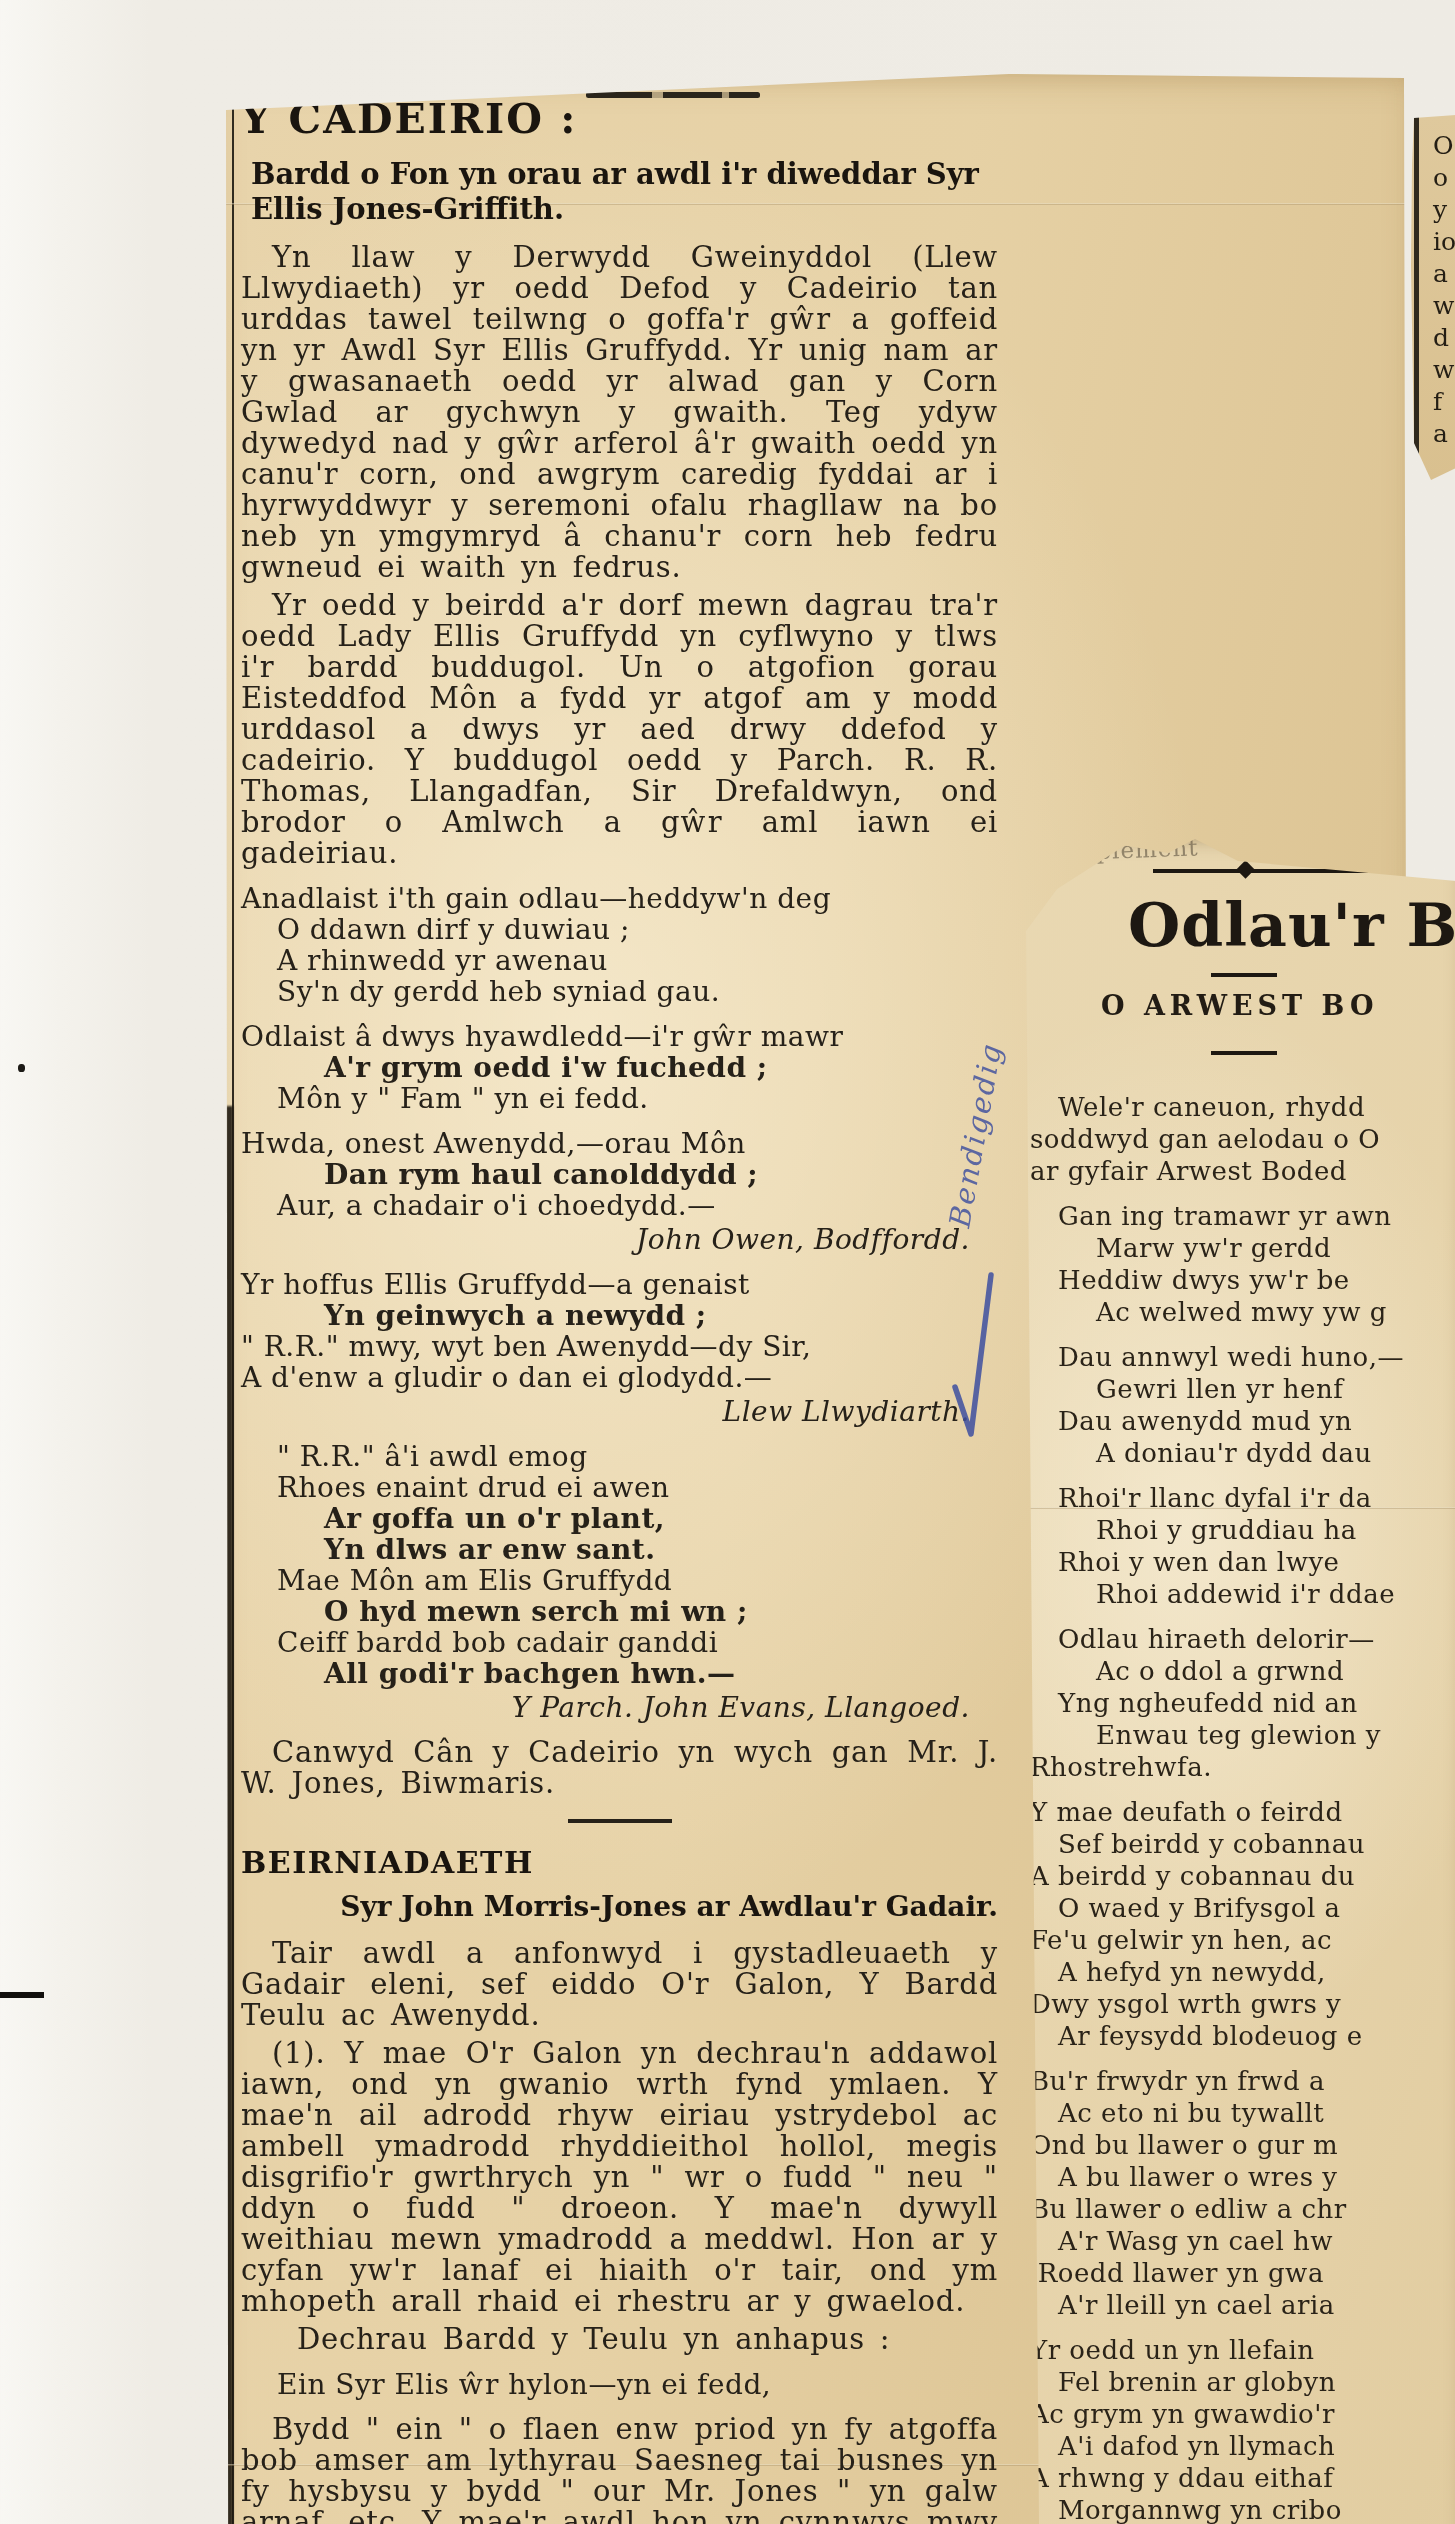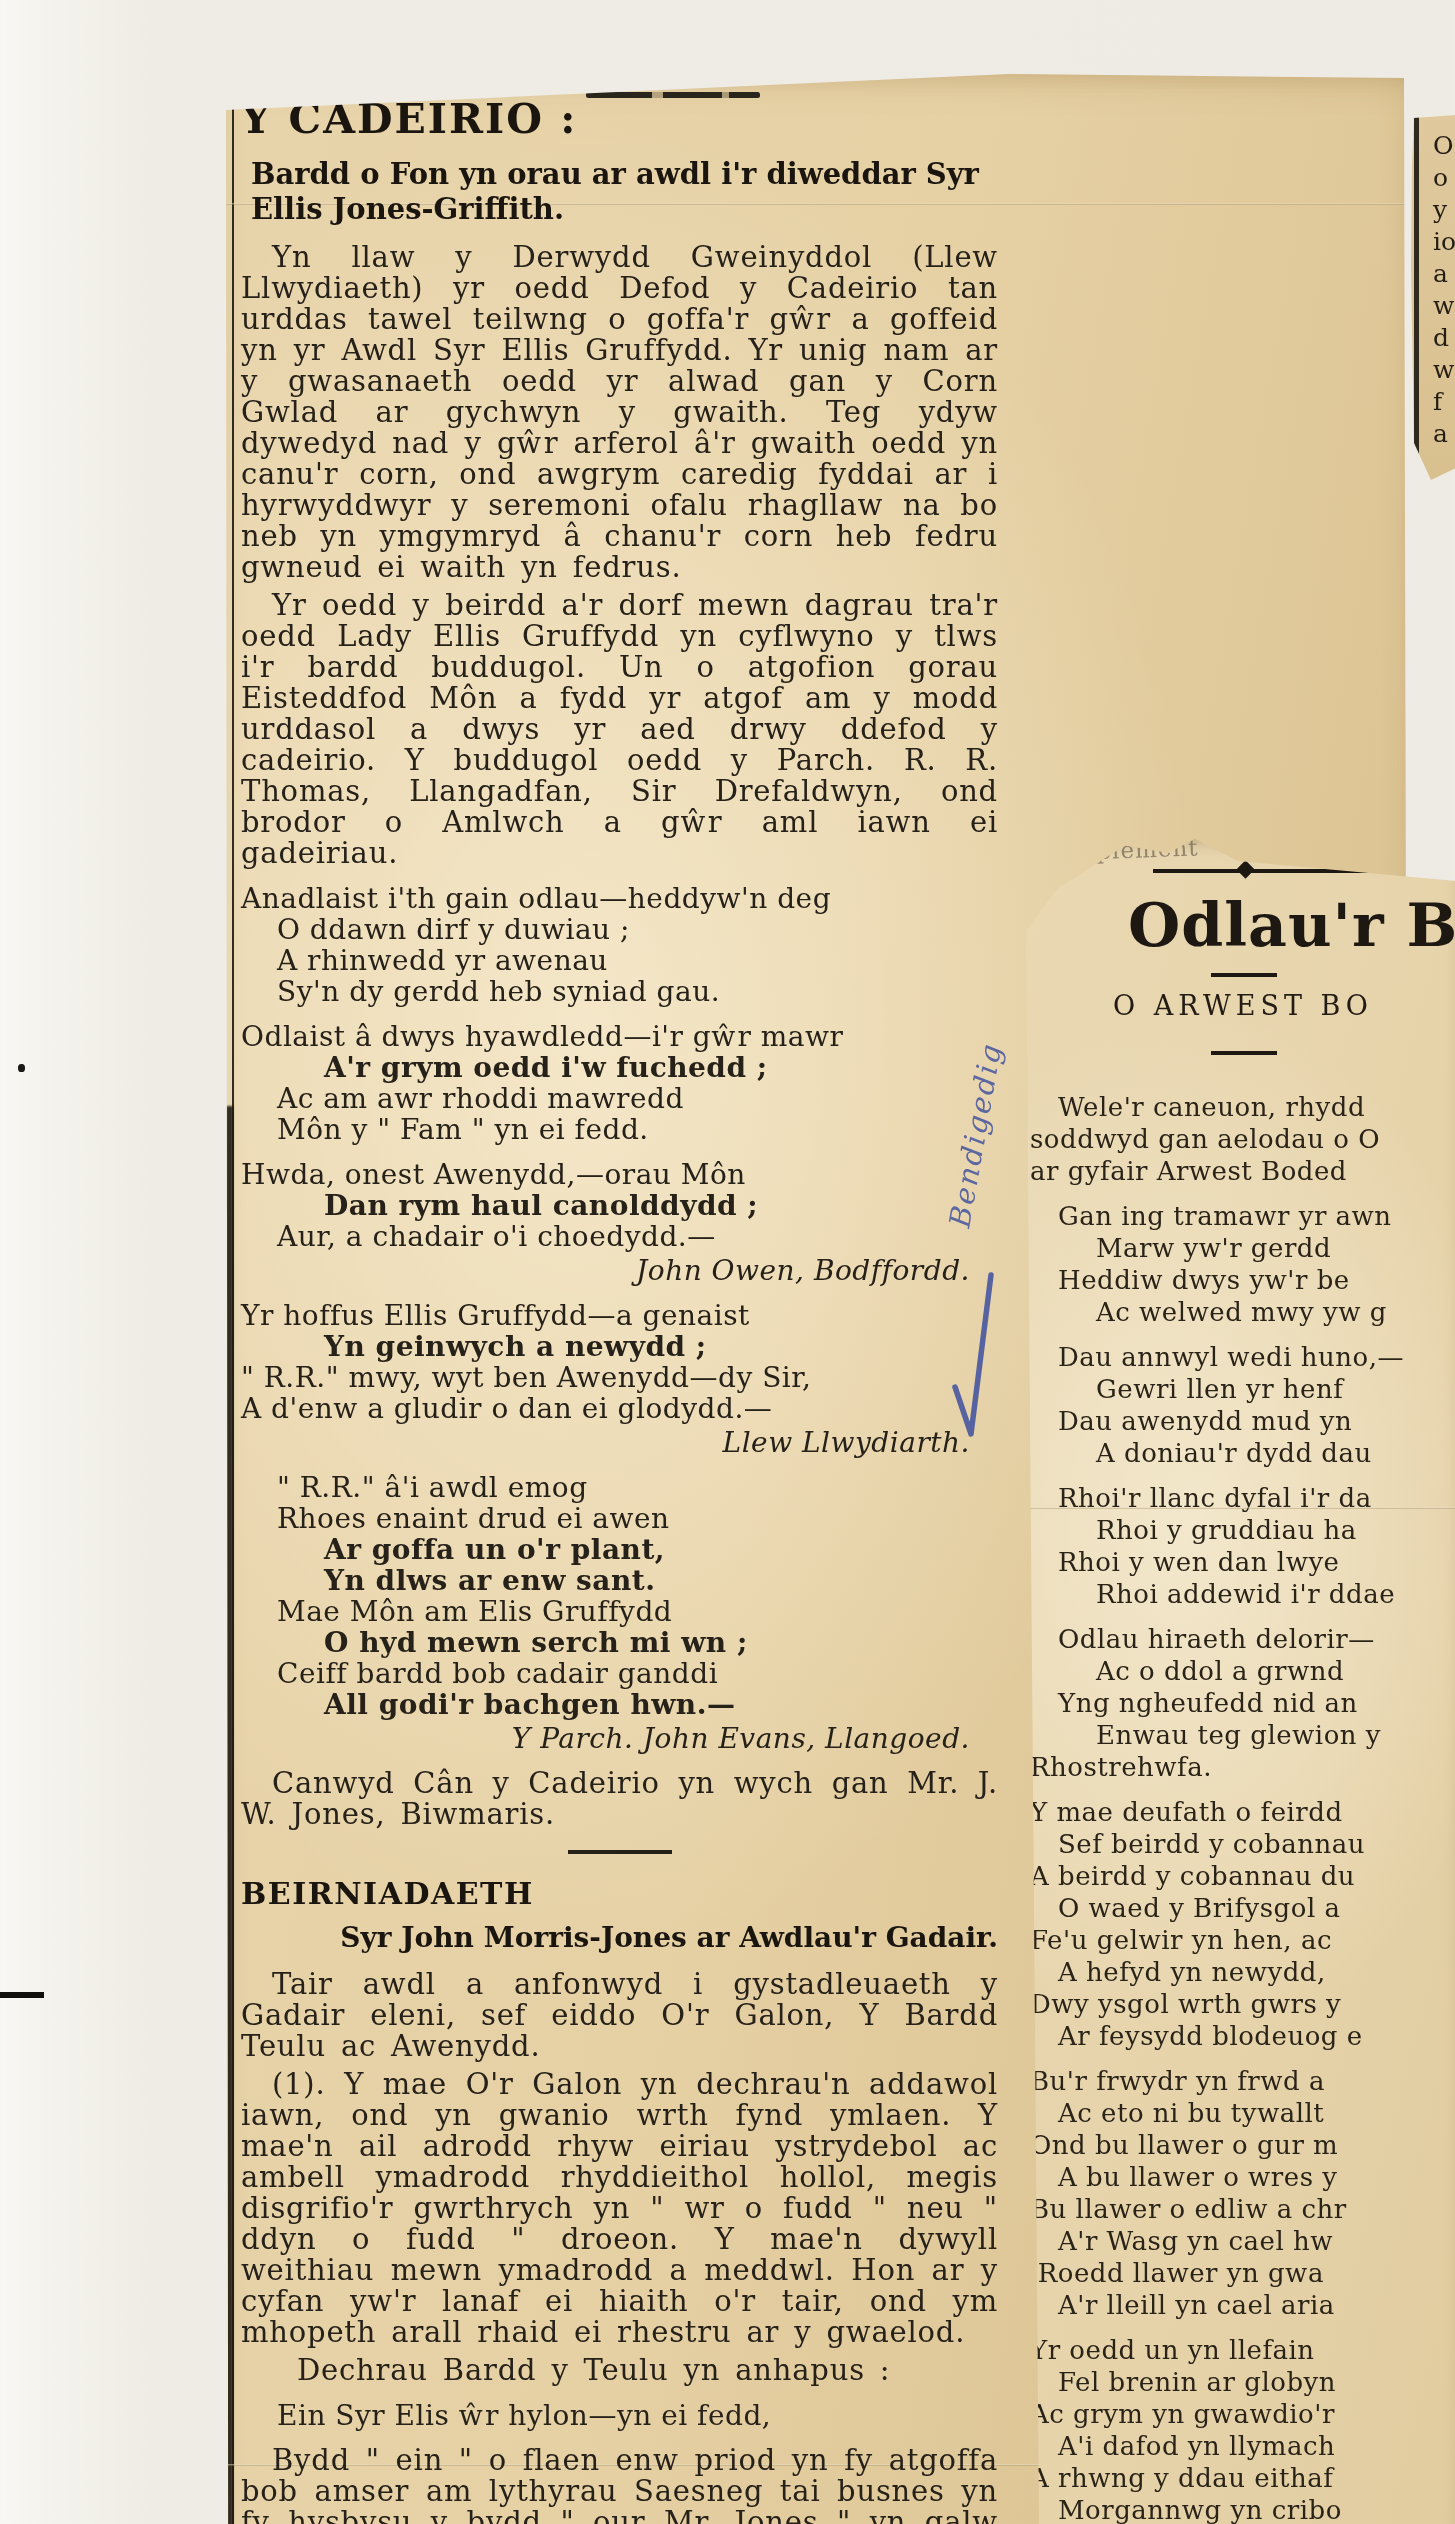--- a/index.html
+++ b/index.html
@@ -79,21 +79,21 @@
   .tick{position:absolute;left:722px;top:1197px;}
 
   
   .fold-text{position:absolute;left:47px;top:4px;font-size:23px;color:#5d5240;opacity:.6;transform:rotate(-2deg);letter-spacing:1px;}
   .deco-rule{position:absolute;left:148px;top:36px;width:297px;height:3.5px;background:#1d1812;}
   .deco-rule .diamond{position:absolute;left:86px;top:-5.6px;width:13px;height:13px;background:#1d1812;transform:rotate(45deg);}
   .r-headline{position:absolute;left:123px;top:57px;font-size:60px;font-weight:bold;color:#1d1812;white-space:nowrap;letter-spacing:1px;}
   .short-rule{position:absolute;width:66px;height:4px;background:#1d1812;}
   .short-rule.sr1{left:206px;top:140px;}
   .short-rule.sr2{left:206px;top:218px;}
-  .r-section{position:absolute;left:108px;top:157px;font-size:27px;font-weight:normal;letter-spacing:5px;color:#221c14;white-space:nowrap;}
+  .r-section{position:absolute;left:96px;top:157px;font-size:27px;font-weight:bold;letter-spacing:5px;color:#221c14;white-space:nowrap;}
   .right-flow{position:absolute;left:25px;top:245px;width:424px;color:#2a2318;overflow:hidden;}
   .rline{font-size:26px;line-height:32px;white-space:nowrap;letter-spacing:0.5px;}
   .rline.ind0{padding-left:0;}
   .rline.ind1{padding-left:28px;}
   .rline.ind2{padding-left:66px;}
   .rline.grp{margin-top:13px;}
 
   
   .frag-col{position:absolute;left:22px;top:15px;font-size:25px;line-height:32px;font-weight:500;color:#241e14;}
   .frag-glyph{white-space:nowrap;}
@@ -121,21 +121,20 @@
           <div class="blk-para">Yr oedd y beirdd a'r dorf mewn dagrau tra'r oedd Lady Ellis Gruffydd yn cyflwyno y tlws i'r bardd buddugol.  Un o atgofion gorau Eisteddfod Môn a fydd yr atgof am y modd urddasol a dwys yr aed drwy ddefod y cadeirio.  Y buddugol oedd y Parch. R. R. Thomas, Llangadfan, Sir Drefaldwyn, ond brodor o Amlwch a gŵr aml iawn ei gadeiriau.</div>
           <div class="verse">
             <div class="vline ind0">Anadlaist i'th gain odlau—heddyw'n deg</div>
             <div class="vline ind1">O ddawn dirf y duwiau ;</div>
             <div class="vline ind1">A rhinwedd yr awenau</div>
             <div class="vline ind1">Sy'n dy gerdd heb syniad gau.</div>
           </div>
           <div class="verse">
             <div class="vline ind0">Odlaist â dwys hyawdledd—i'r gŵr mawr</div>
             <div class="vline ind2">A'r grym oedd i'w fuchedd ;</div>
-            <div class="vline ind1">Ac am awr rhoddi mawredd</div>
             <div class="vline ind1">Môn y " Fam " yn ei fedd.</div>
           </div>
           <div class="verse">
             <div class="vline ind0">Hwda, onest Awenydd,—orau Môn</div>
             <div class="vline ind2">Dan rym haul canolddydd ;</div>
             <div class="vline ind1">Aur, a chadair o'i choedydd.—</div>
             <div class="vsig">John Owen, Bodffordd.</div>
           </div>
           <div class="verse">
             <div class="vline ind0">Yr hoffus Ellis Gruffydd—a genaist</div>

